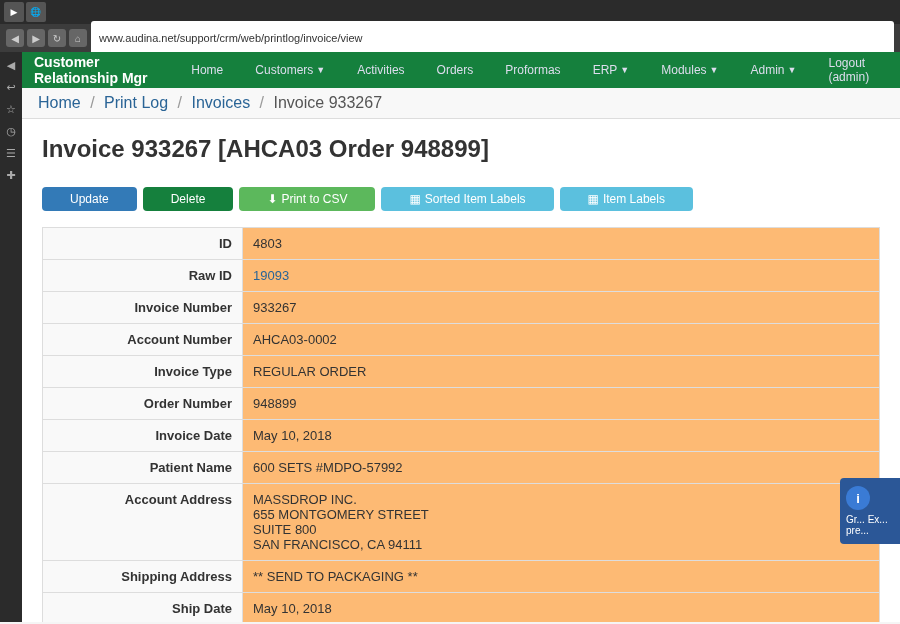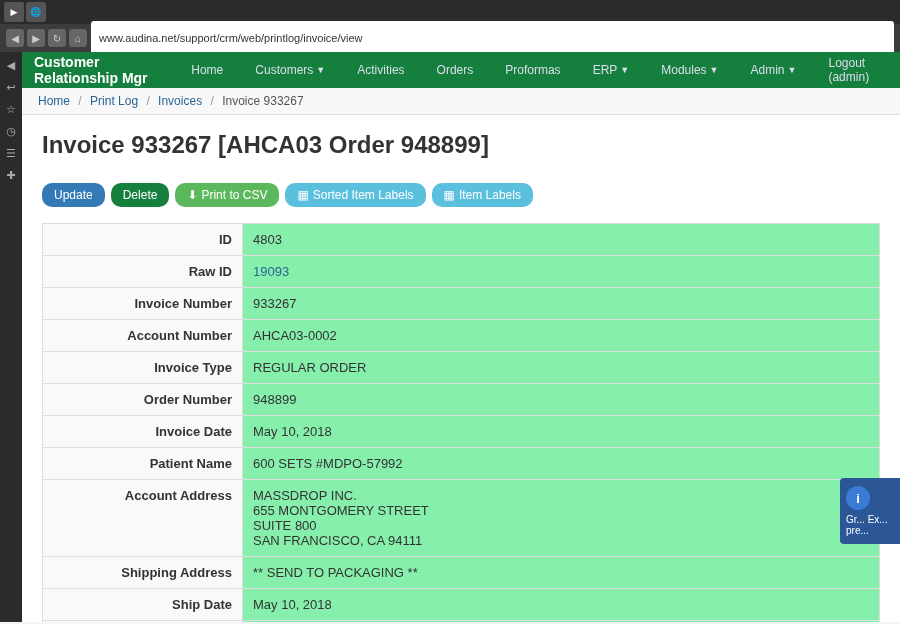--- a/index.html
+++ b/index.html
@@ -79,21 +79,21 @@
       color: #dde; font-size: 12px; cursor: pointer; padding: 4px 6px;
       display: flex; align-items: center; gap: 3px;
     }
     .nav-dropdown-arrow { font-size: 9px; }
 
     
     .breadcrumb-bar {
       background: #f8f8f8;
       border-bottom: 1px solid #ddd;
       padding: 6px 16px;
-      font-size: 12px;
+      font-size: 16px;
       color: #555;
     }
     .breadcrumb-link { color: #2a6496; cursor: pointer; }
     .breadcrumb-sep { margin: 0 5px; color: #999; }
 
     
     .page-body {
       padding: 16px 20px;
     }
     .page-title {
@@ -103,23 +103,23 @@
       margin-bottom: 24px;
     }
 
     
     .action-buttons {
       display: flex;
       gap: 6px;
       margin-bottom: 16px;
     }
     .btn {
-      padding: 5px 12px;
+      padding: 5px 28px;
       border: none;
-      border-radius: 10px;
+      border-radius: 4px;
       cursor: pointer;
       font-size: 12px;
       display: flex;
       align-items: center;
       gap: 4px;
     }
     .btn-blue { background: #337ab7; color: #fff; }
     .btn-red { background: #15803d; color: #fff; }
     .btn-green { background: #5cb85c; color: #fff; }
     .btn-info { background: #5bc0de; color: #fff; }
@@ -139,21 +139,21 @@
     }
     .detail-table td:first-child {
       width: 200px;
       font-weight: bold;
       background: #f9f9f9;
       border-right: 1px solid #ddd;
       color: #333;
       text-align: right;
     }
     .detail-table td:last-child {
-      background: #86efac;
+      background: #fdba74;
       color: #333;
     }
     .link-blue { color: #2a6496; cursor: pointer; }
 
     
     .hint-panel {
       position: fixed;
       right: 0;
       bottom: 80px;
       width: 60px;

